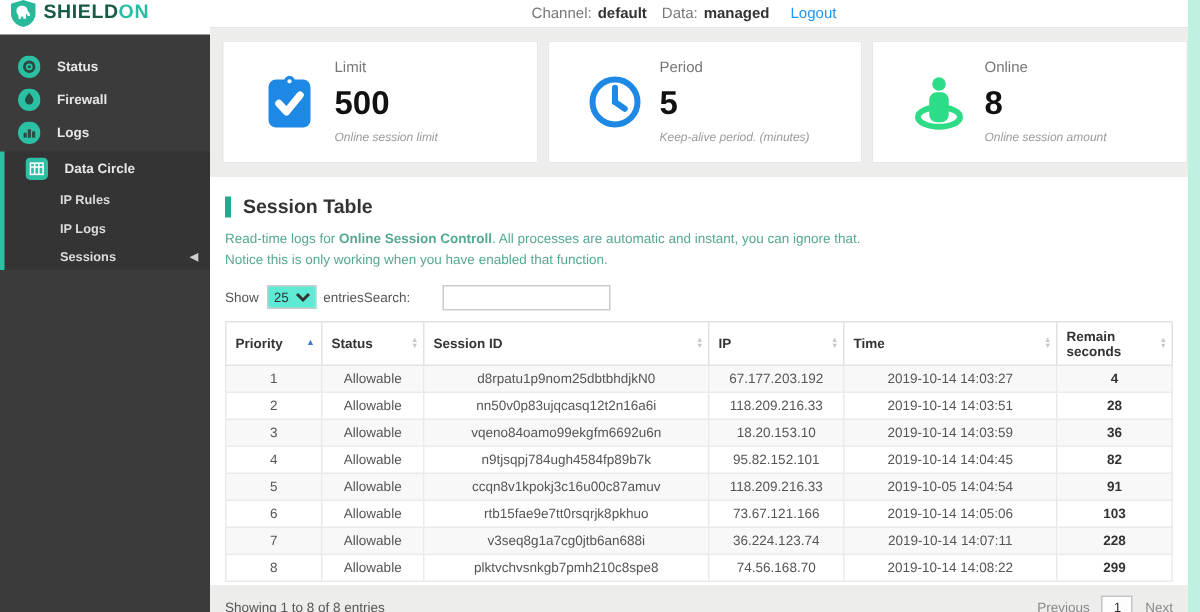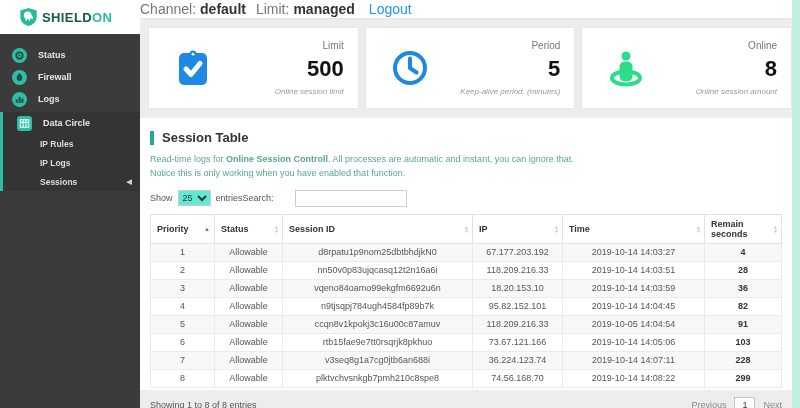--- a/index.html
+++ b/index.html
@@ -1,47 +1,47 @@
 <!DOCTYPE html>
 <html><head>
 <meta charset="utf-8">
 <style>
   * { margin:0; padding:0; box-sizing:border-box; }
   html,body { width:800px; height:408px; overflow:hidden; }
   body { font-family:"Liberation Sans", sans-serif; background:#ededeb; position:relative; }
 
   
   .sidebar { position:absolute; left:0; top:0; width:140px; height:408px; background:#3b3b3b; z-index:2; }
-  .logo-strip { height:34px; background:#fff; display:flex; align-items:center; gap:5px; padding-left:20px; }
+  .logo-strip { height:23px; background:#fff; display:flex; align-items:flex-start; gap:5px; padding-left:7px; }
   .logo-text { font-size:13px; font-weight:bold; letter-spacing:.4px; }
   .logo-text .shield-part { color:#175a47; }
   .logo-text .on-part { color:#27bfa2; }
   .nav { padding-top:10px; }
   .nav-item { display:flex; align-items:center; gap:11px; padding:4px 0 4px 12px; height:22px;
               color:#e6e6e6; font-size:9px; font-weight:bold; cursor:pointer; }
   .nav-group { border-left:3px solid #2bbfa4; background:#343434; margin-top:2px; }
   .nav-group .nav-item { padding-left:14px; }
   .sub-item { display:flex; align-items:center; justify-content:space-between; height:19px;
               padding:3px 8px 3px 37px; color:#dcdcdc; font-size:8.5px; font-weight:bold; cursor:pointer; }
   .sub-arrow { color:#cfcfcf; font-size:7px; }
   .side-icon { flex:0 0 auto; display:flex; }
 
   
   .topbar { position:absolute; left:140px; top:0; right:0; height:19px; background:#fff;
-            border-bottom:1px solid #e6e6e6; display:flex; align-items:center; justify-content:flex-start;
-            gap:4px; padding-right:28px; font-size:14px; color:#777; }
+            border-bottom:1px solid #e6e6e6; display:flex; align-items:center; justify-content:center;
+            gap:4px; padding-right:28px; font-size:10px; color:#777; }
   .topbar b { color:#333; margin-right:6px; }
   .logout-link { color:#2196f3; cursor:pointer; margin-left:4px; }
 
   
   .cards { position:absolute; left:140px; top:19px; right:8px; padding:8px 0 0 8px; display:flex; gap:6px; }
   .card { flex:1; background:#fff; border:1px solid #e7e7e7; height:82px; display:flex;
           align-items:center; padding:10px 14px; }
   .card-icon { width:60px; display:flex; justify-content:center; }
-  .card-body { flex:1; height:100%; display:flex; flex-direction:column; align-items:flex-end;
+  .card-body { flex:1; height:100%; display:flex; flex-direction:column; align-items:flex-start;
                justify-content:space-between; }
   .card-label { font-size:10px; color:#777; padding-top:2px; }
   .card-value { font-size:22px; font-weight:bold; color:#111; line-height:1; }
   .card-caption { font-size:8px; font-style:italic; color:#9a9a9a; padding-bottom:2px; }
 
   
   .panel { position:absolute; left:140px; top:118px; right:8px; height:272px; background:#fff;
            padding:12px 10px 0 10px; }
   .panel-title-row { display:flex; align-items:center; gap:8px; margin-bottom:8px; }
   .title-bar { width:4px; height:14px; background:#21ab8e; }
@@ -147,21 +147,21 @@
         <span>Sessions</span>
         <span class="sub-arrow">◀</span>
       </div>
     </div>
   </div>
 </div>
 
 <div class="topbar">
   <span>Channel:</span>
   <b>default</b>
-  <span>Limit:</span>
+  <span>Data:</span>
   <b>managed</b>
   <span class="logout-link">Logout</span>
 </div>
 
 <div class="cards">
 
   <div class="card">
     <div class="card-icon">
       <svg width="30" height="36" viewBox="0 0 30 36">
         <rect x="1" y="3" width="28" height="32" rx="5" fill="#1e88e5"></rect>

